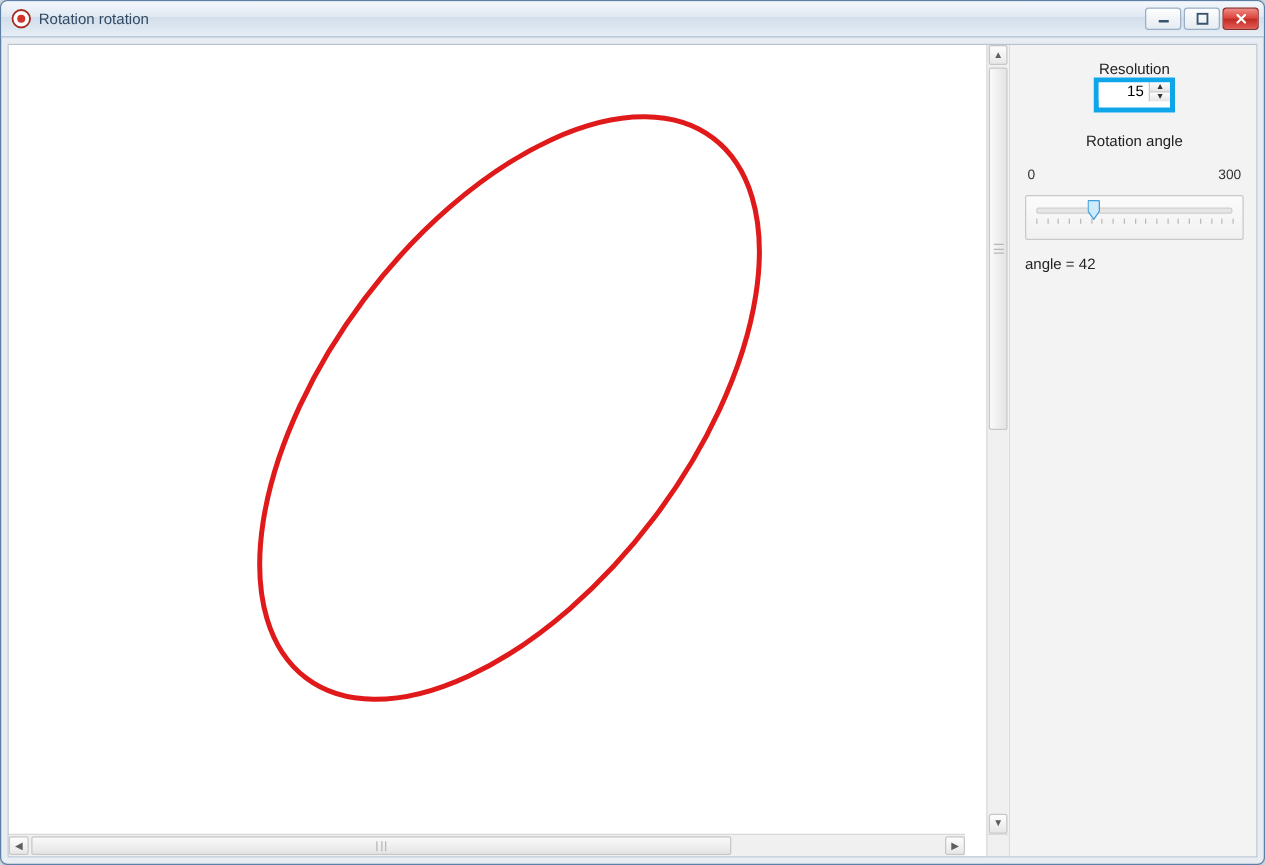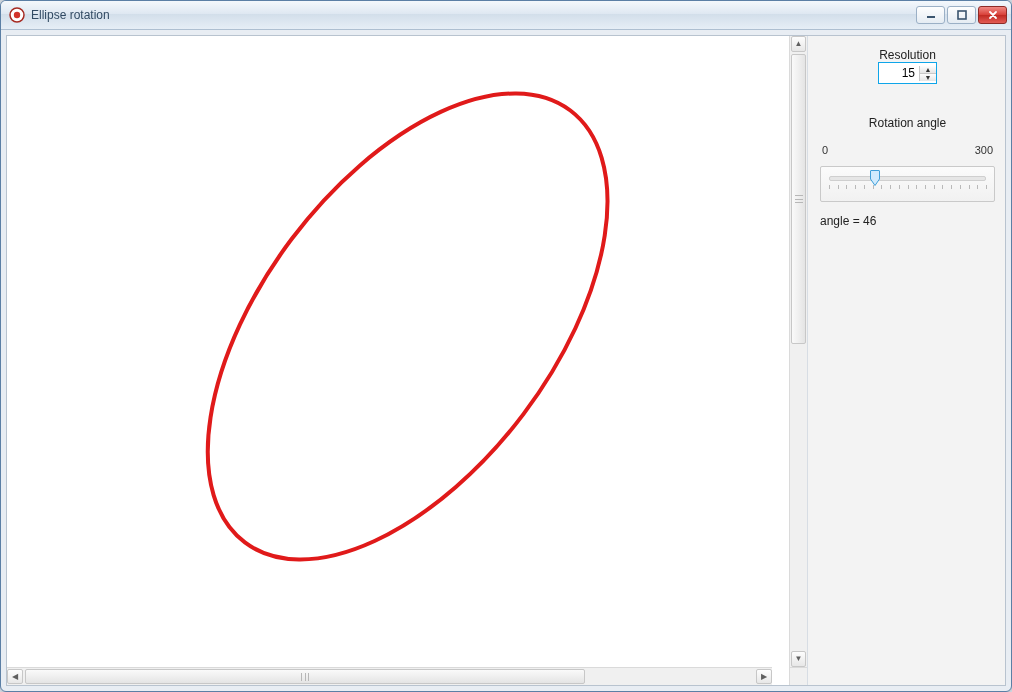--- a/index.html
+++ b/index.html
@@ -155,24 +155,24 @@
     gap: 10px;
   }
   .row {
     display: flex;
     align-items: center;
     justify-content: space-between;
     flex-direction: column;
   }
   .row label { color:#222; }
   .spinbox {
-    display: flex; align-items: center;
+    display: flex; align-items: flex-start;
     height: 20px;
     background: #fff;
-    border: 1px solid #0ea5e9;
+    border: 4px solid #0ea5e9;
   }
   .spinbox input {
     width: 32px;
     border: none;
     padding: 0 4px;
     font: inherit;
     text-align: right;
     outline: none;
   }
   .spinbox .spins {
@@ -186,21 +186,21 @@
     background: linear-gradient(#fdfdfd,#e5e5e5);
     padding: 0;
     display:flex; align-items:center; justify-content:center;
     cursor: default;
     font-size: 7px; color:#333; line-height:1;
   }
   .spinbox .spins button + button { border-top:1px solid #c8c8c8; }
 
   .section-title {
     text-align: center;
-    margin-top: 22px;
+    margin-top: 6px;
     padding-bottom: 4px;
   }
   .slider-labels {
     display: flex; justify-content: space-between;
     padding: 0 2px;
     font-size: 11px; color:#333;
   }
   .slider-box {
     border: 1px solid #c9c9c9;
     background: linear-gradient(#fbfbfb,#f1f1f1);
@@ -244,21 +244,21 @@
 
 <div class="window">
 
   <div class="titlebar">
     <span class="app-icon">
       <svg width="16" height="16" viewBox="0 0 16 16">
         <circle cx="8" cy="8" r="7" fill="#ffffff" stroke="#a62a22" stroke-width="1.5"></circle>
         <circle cx="8" cy="8" r="3.2" fill="#d2332b"></circle>
       </svg>
     </span>
-    <span class="title">Ellipse rotation</span>
+    <span class="title">Rotation rotation</span>
     <div class="controls">
       <button class="ctrl" title="Minimize">
         <svg width="10" height="10" viewBox="0 0 10 10">
             <rect x="1" y="6" width="8" height="2" fill="#3a546e"></rect>
           </svg>
       </button>
       <button class="ctrl" title="Maximize">
         <svg width="10" height="10" viewBox="0 0 10 10">
             <rect x="1" y="1" width="8" height="8" fill="none" stroke="#3a546e" stroke-width="1.6"></rect>
           </svg>
@@ -362,19 +362,19 @@
             <span style="left: 72.2222%;"></span>
             <span style="left: 77.7778%;"></span>
             <span style="left: 83.3333%;"></span>
             <span style="left: 88.8889%;"></span>
             <span style="left: 94.4444%;"></span>
             <span style="left: 100%;"></span>
           </div>
       </div>
 
       <div class="readout">
-        <span>angle = </span><span>46</span>
+        <span>angle = </span><span>42</span>
       </div>
 
     </div>
 
   </div>
 </div>
 
 </body></html>

